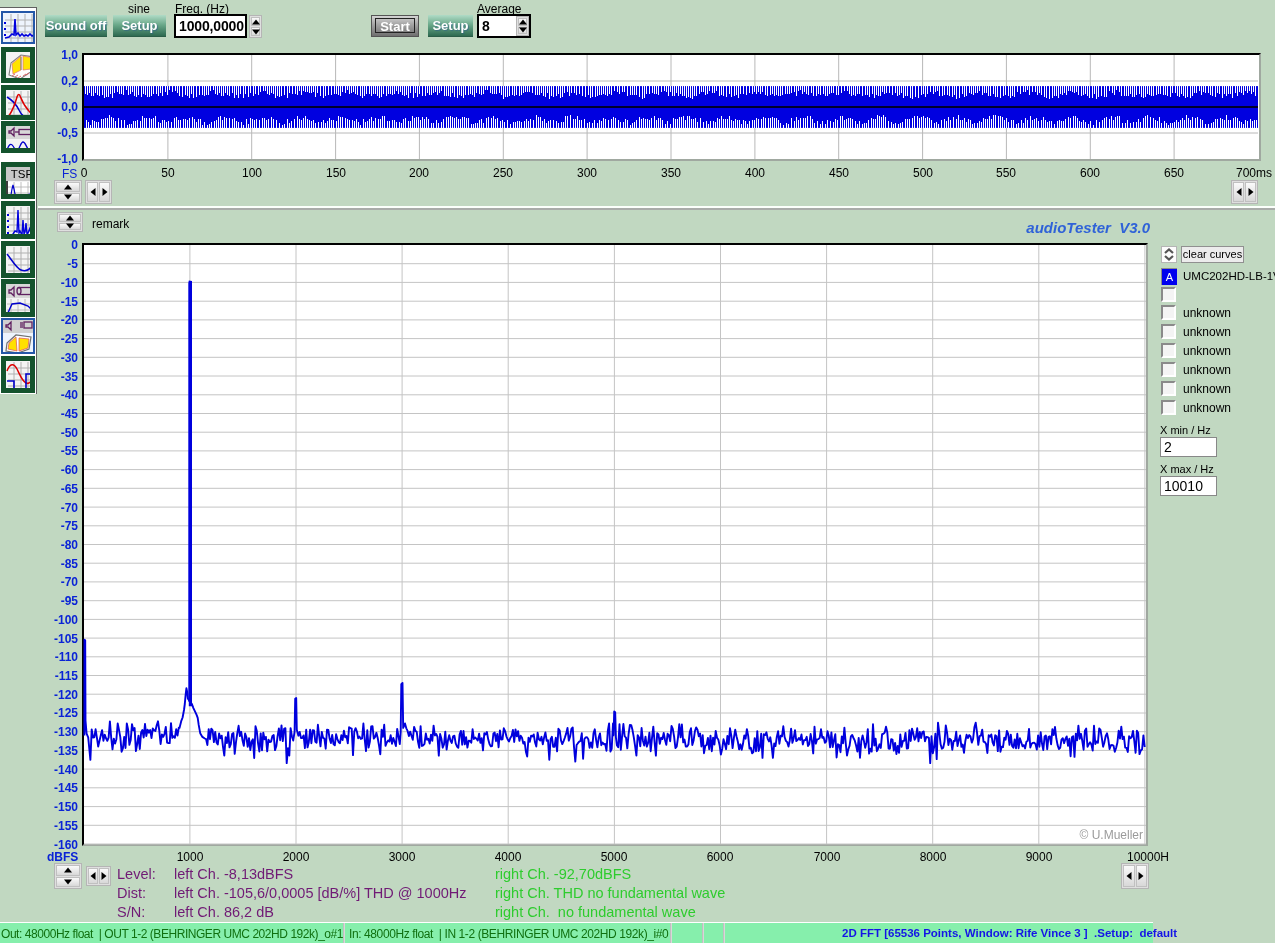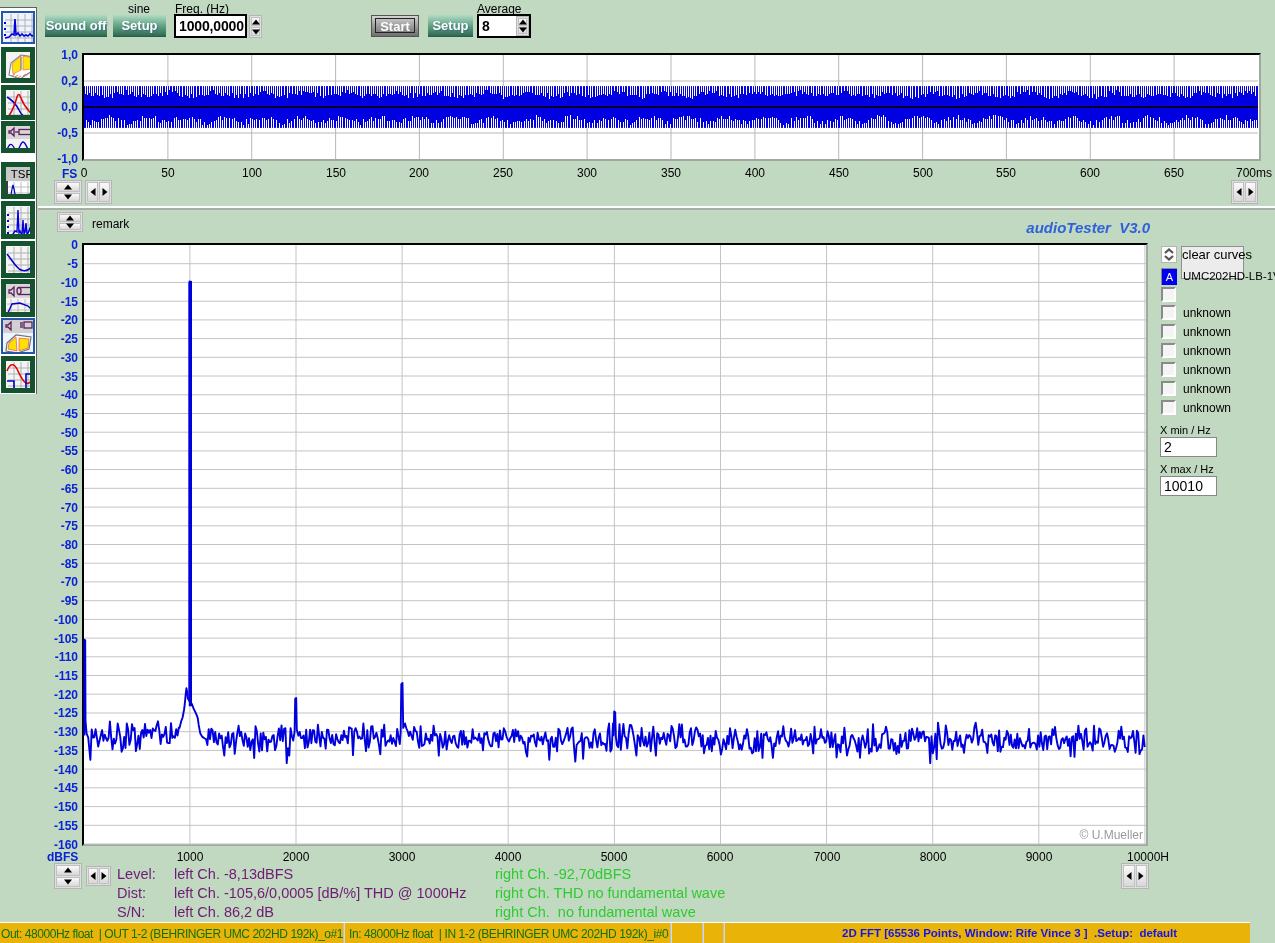--- a/index.html
+++ b/index.html
@@ -25,21 +25,21 @@
 .spb { flex:1; background:linear-gradient(#fafafa,#d8d8d8); border:1px solid #c0c0c0; position:relative; }
 .tri-u,.tri-d,.tri-l,.tri-r { position:absolute; width:0; height:0; left:50%; top:50%; }
 .tri-u { border-left:4px solid transparent; border-right:4px solid transparent; border-bottom:5px solid #000; transform:translate(-50%,-50%); }
 .tri-d { border-left:4px solid transparent; border-right:4px solid transparent; border-top:5px solid #000; transform:translate(-50%,-50%); }
 .tri-l { border-top:4px solid transparent; border-bottom:4px solid transparent; border-right:5px solid #000; transform:translate(-50%,-50%); }
 .tri-r { border-top:4px solid transparent; border-bottom:4px solid transparent; border-left:5px solid #000; transform:translate(-50%,-50%); }
 .wyl { position:absolute; right:1197px; width:40px; text-align:right; font-size:12px; font-weight:bold; color:#0a23d6; }
 .fyl { position:absolute; right:1197px; width:40px; text-align:right; font-size:12px; font-weight:bold; color:#0a23d6; }
 .wxl { position:absolute; top:166px; text-align:center; font-size:12px; color:#000; }
 .fxl { position:absolute; top:850px; text-align:center; font-size:12px; color:#000; }
-.fs { position:absolute; left:62px; top:167px; font-size:12px; font-weight:bold; color:#0a23d6; }
+.fs { position:absolute; left:62px; top:167px; font-size:12px; font-weight:normal; color:#0a23d6; }
 .cb { position:absolute; background:#f4f4f4; border-top:2px solid #8a8a8a; border-left:2px solid #8a8a8a;
   border-right:2px solid #fff; border-bottom:2px solid #fff; }
 .cblbl { position:absolute; font-size:12px; color:#000; white-space:nowrap; }
 .lvl { position:absolute; font-size:14.5px; color:#701a75; white-space:nowrap; }
 .lvg { position:absolute; font-size:14.5px; color:#2ecc2e; white-space:nowrap; }
 </style></head>
 <body>
 <div id="app">
 
 <div class="lbl" style="left:128px;top:2px">sine</div>
@@ -278,22 +278,22 @@
 <div class="lvl" style="left:117px;top:904px">S/N:</div>
 <div class="lvl" style="left:174px;top:904px">left Ch. 86,2 dB</div>
 <div class="lvg" style="left:495px;top:904px">right Ch.&nbsp; no fundamental wave</div>
 
 <div class="abs" style="left:1161px;top:246px;width:16px;height:17px;background:#fcfcfc;border:1px solid #b5b5b5">
 <svg width="14" height="15" style="display:block">
         <polyline points="3,6 7,2.5 11,6" fill="none" stroke="#555" stroke-width="2.2"></polyline>
         <polyline points="3,9 7,12.5 11,9" fill="none" stroke="#555" stroke-width="2.2"></polyline>
       </svg>
     </div>
-<div class="abs" style="left:1181px;top:246px;width:63px;height:33px;background:#ececec;border:1px solid #909090;
- font-size:13px;color:#000;text-align:center;line-height:15px;white-space:nowrap">clear curves</div>
+<div class="abs" style="left:1181px;top:246px;width:63px;height:17px;background:#ececec;border:1px solid #909090;
+ font-size:11px;color:#000;text-align:center;line-height:15px;white-space:nowrap">clear curves</div>
 <div class="abs" style="left:1161px;top:268px;width:16px;height:17px;background:#0000ee;color:#fff;
  font-size:11px;text-align:center;line-height:17px;border-top:1px solid #8a8a8a;border-left:1px solid #8a8a8a">A</div>
 <div class="cblbl" style="left:1183px;top:270px;font-size:11.5px">UMC202HD-LB-1Vp</div>
 <div class="cb" style="left:1161px;top:287px;width:15px;height:15px"></div>
 <div class="cb" style="left:1161px;top:305px;width:15px;height:15px"></div>
     <div class="cblbl" style="left:1183px;top:306px">unknown</div>
 <div class="cb" style="left:1161px;top:324px;width:15px;height:15px"></div>
     <div class="cblbl" style="left:1183px;top:325px">unknown</div>
 <div class="cb" style="left:1161px;top:343px;width:15px;height:15px"></div>
     <div class="cblbl" style="left:1183px;top:344px">unknown</div>
@@ -487,21 +487,21 @@
             <line x1="2" y1="13" x2="31" y2="13"></line>
             <line x1="2" y1="19" x2="31" y2="19"></line>
             <line x1="2" y1="25" x2="31" y2="25"></line>
           </g>
           <path d="M1 10 C4 2 8 2 11 8 C14 14 16 20 20 22 C24 24 27 18 31 10" fill="none" stroke="#dd0000" stroke-width="1.5"></path>
           <path d="M1 20 H8 V30 H20 V13 H31" fill="none" stroke="#0000cc" stroke-width="1.6"></path>
         </svg>
       </div>
     </div>
 
-<div class="abs" style="left:0;top:922px;width:1250px;height:21px;background:#eab308;border-top:1px solid #ffffff">
+<div class="abs" style="left:0;top:922px;width:1153px;height:21px;background:#86efac;border-top:1px solid #ffffff">
   <div class="abs" style="left:1px;top:4px;font-size:12px;letter-spacing:-0.45px;color:#107010;white-space:nowrap">Out: 48000Hz float&nbsp; | OUT 1-2 (BEHRINGER UMC 202HD 192k)_o#1</div>
   <div class="abs" style="left:343px;top:0;width:2px;height:21px;background:#d8d8d8;border-left:1px solid #c0c0c0"></div>
   <div class="abs" style="left:349px;top:4px;font-size:12px;letter-spacing:-0.40px;color:#107010;white-space:nowrap">In: 48000Hz float&nbsp; | IN 1-2 (BEHRINGER UMC 202HD 192k)_i#0</div>
   <div class="abs" style="left:670px;top:0;width:2px;height:21px;background:#d8d8d8;border-left:1px solid #c0c0c0"></div>
   <div class="abs" style="left:702px;top:0;width:2px;height:21px;background:#d8d8d8;border-left:1px solid #c0c0c0"></div>
   <div class="abs" style="left:723px;top:0;width:2px;height:21px;background:#d8d8d8;border-left:1px solid #c0c0c0"></div>
   <div class="abs" style="left:842px;top:4px;font-size:11.5px;font-weight:bold;color:#1414e6;white-space:nowrap">2D FFT [65536 Points, Window: Rife Vince 3 ]&nbsp; .Setup:&nbsp; default</div>
 </div>
 
 </div>

